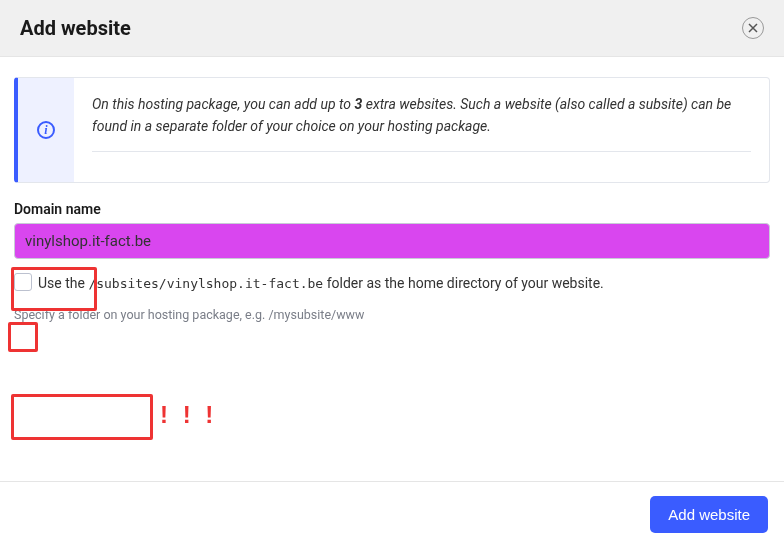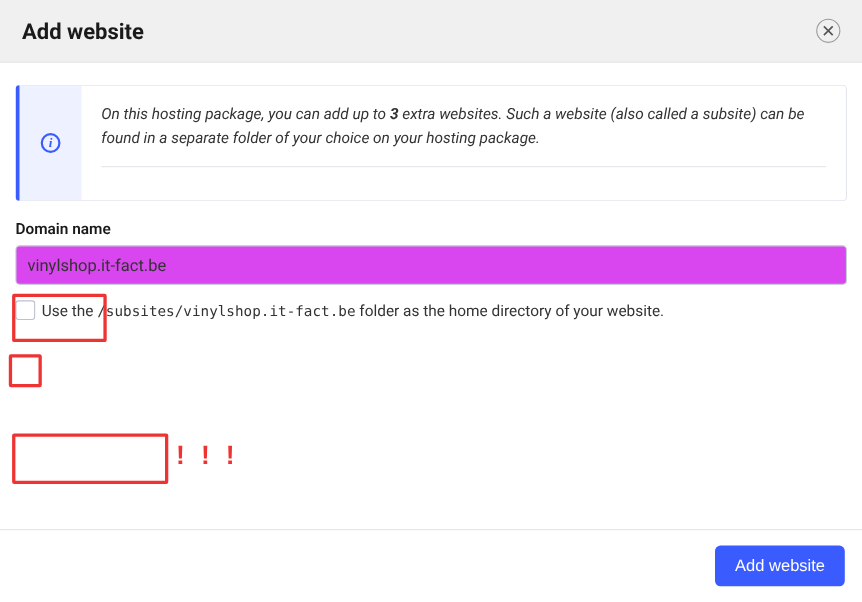--- a/index.html
+++ b/index.html
@@ -187,20 +187,21 @@
   </div>
 
   <div class="checkbox-row">
     <input type="checkbox" class="checkbox" style="">
     <span>
       <span>Use the </span><span class="mono">/subsites/vinylshop.it-fact.be</span><span> folder as the home directory of your website.</span>
     </span>
   </div>
 
   <div class="field-group">
+    <div class="helper">Specify a folder on your hosting package, e.g. /mysubsite/www</div>
   </div>
 
 </div>
 
 <div class="footer">
   <button class="primary-btn">Add website</button>
 </div>
 
 <div class="hl hl-domain"></div>
 <div class="hl hl-check"></div>

